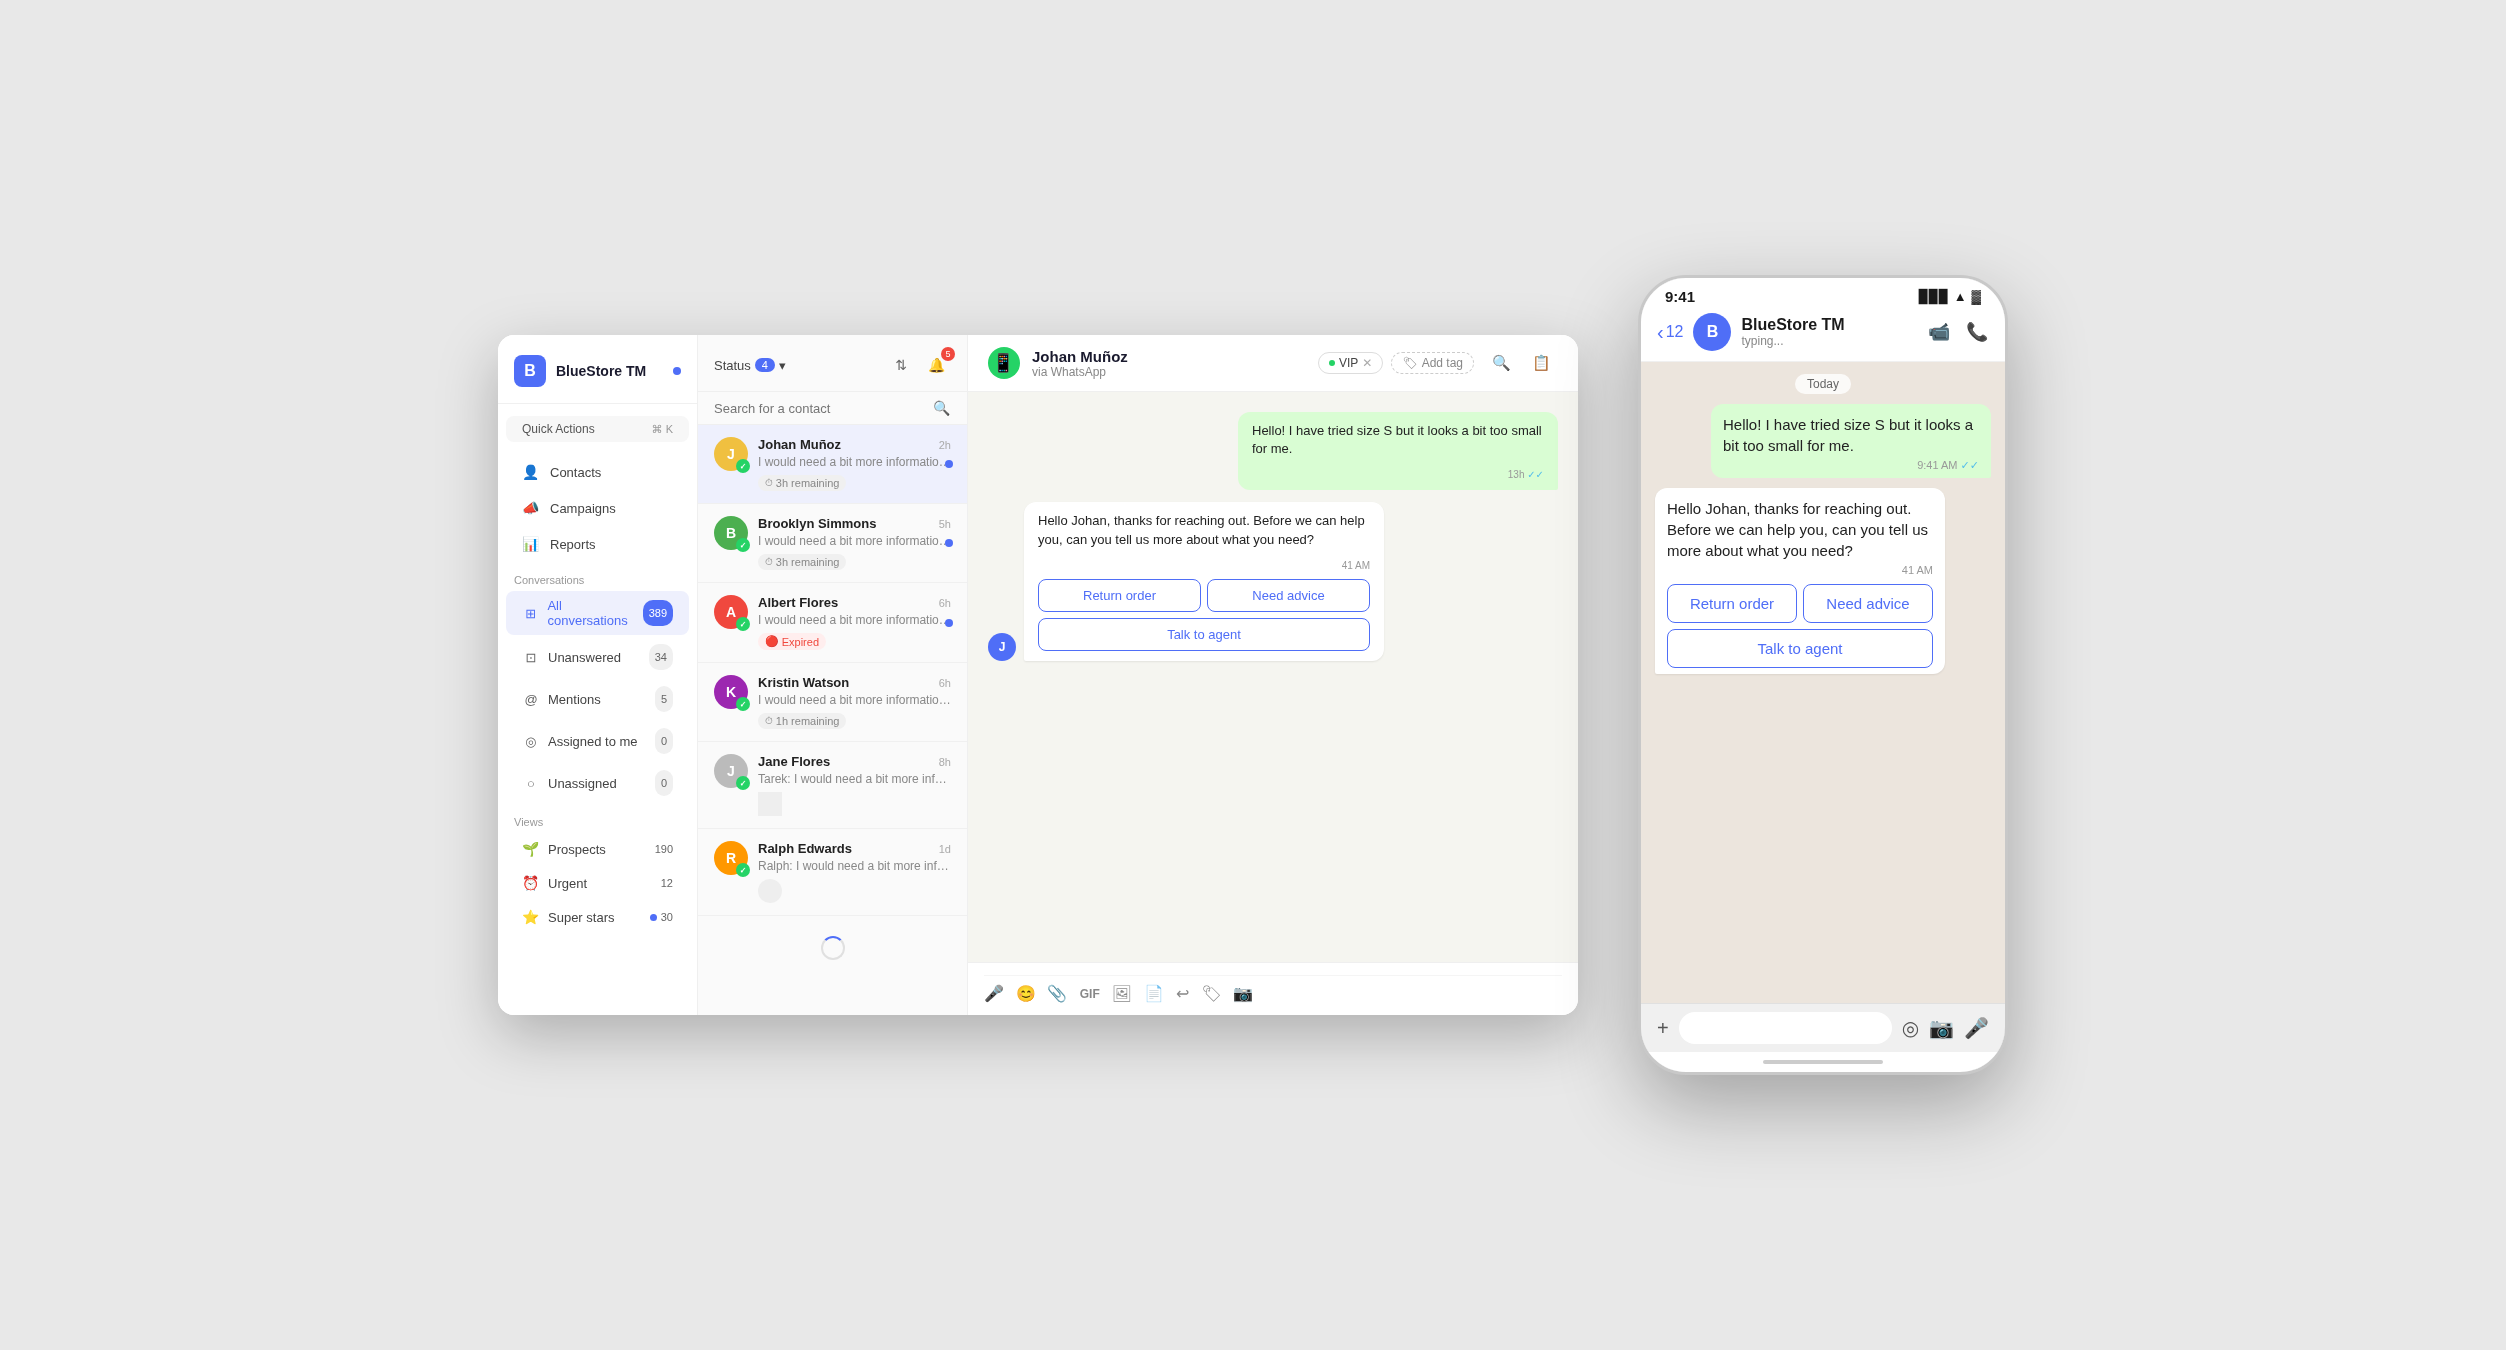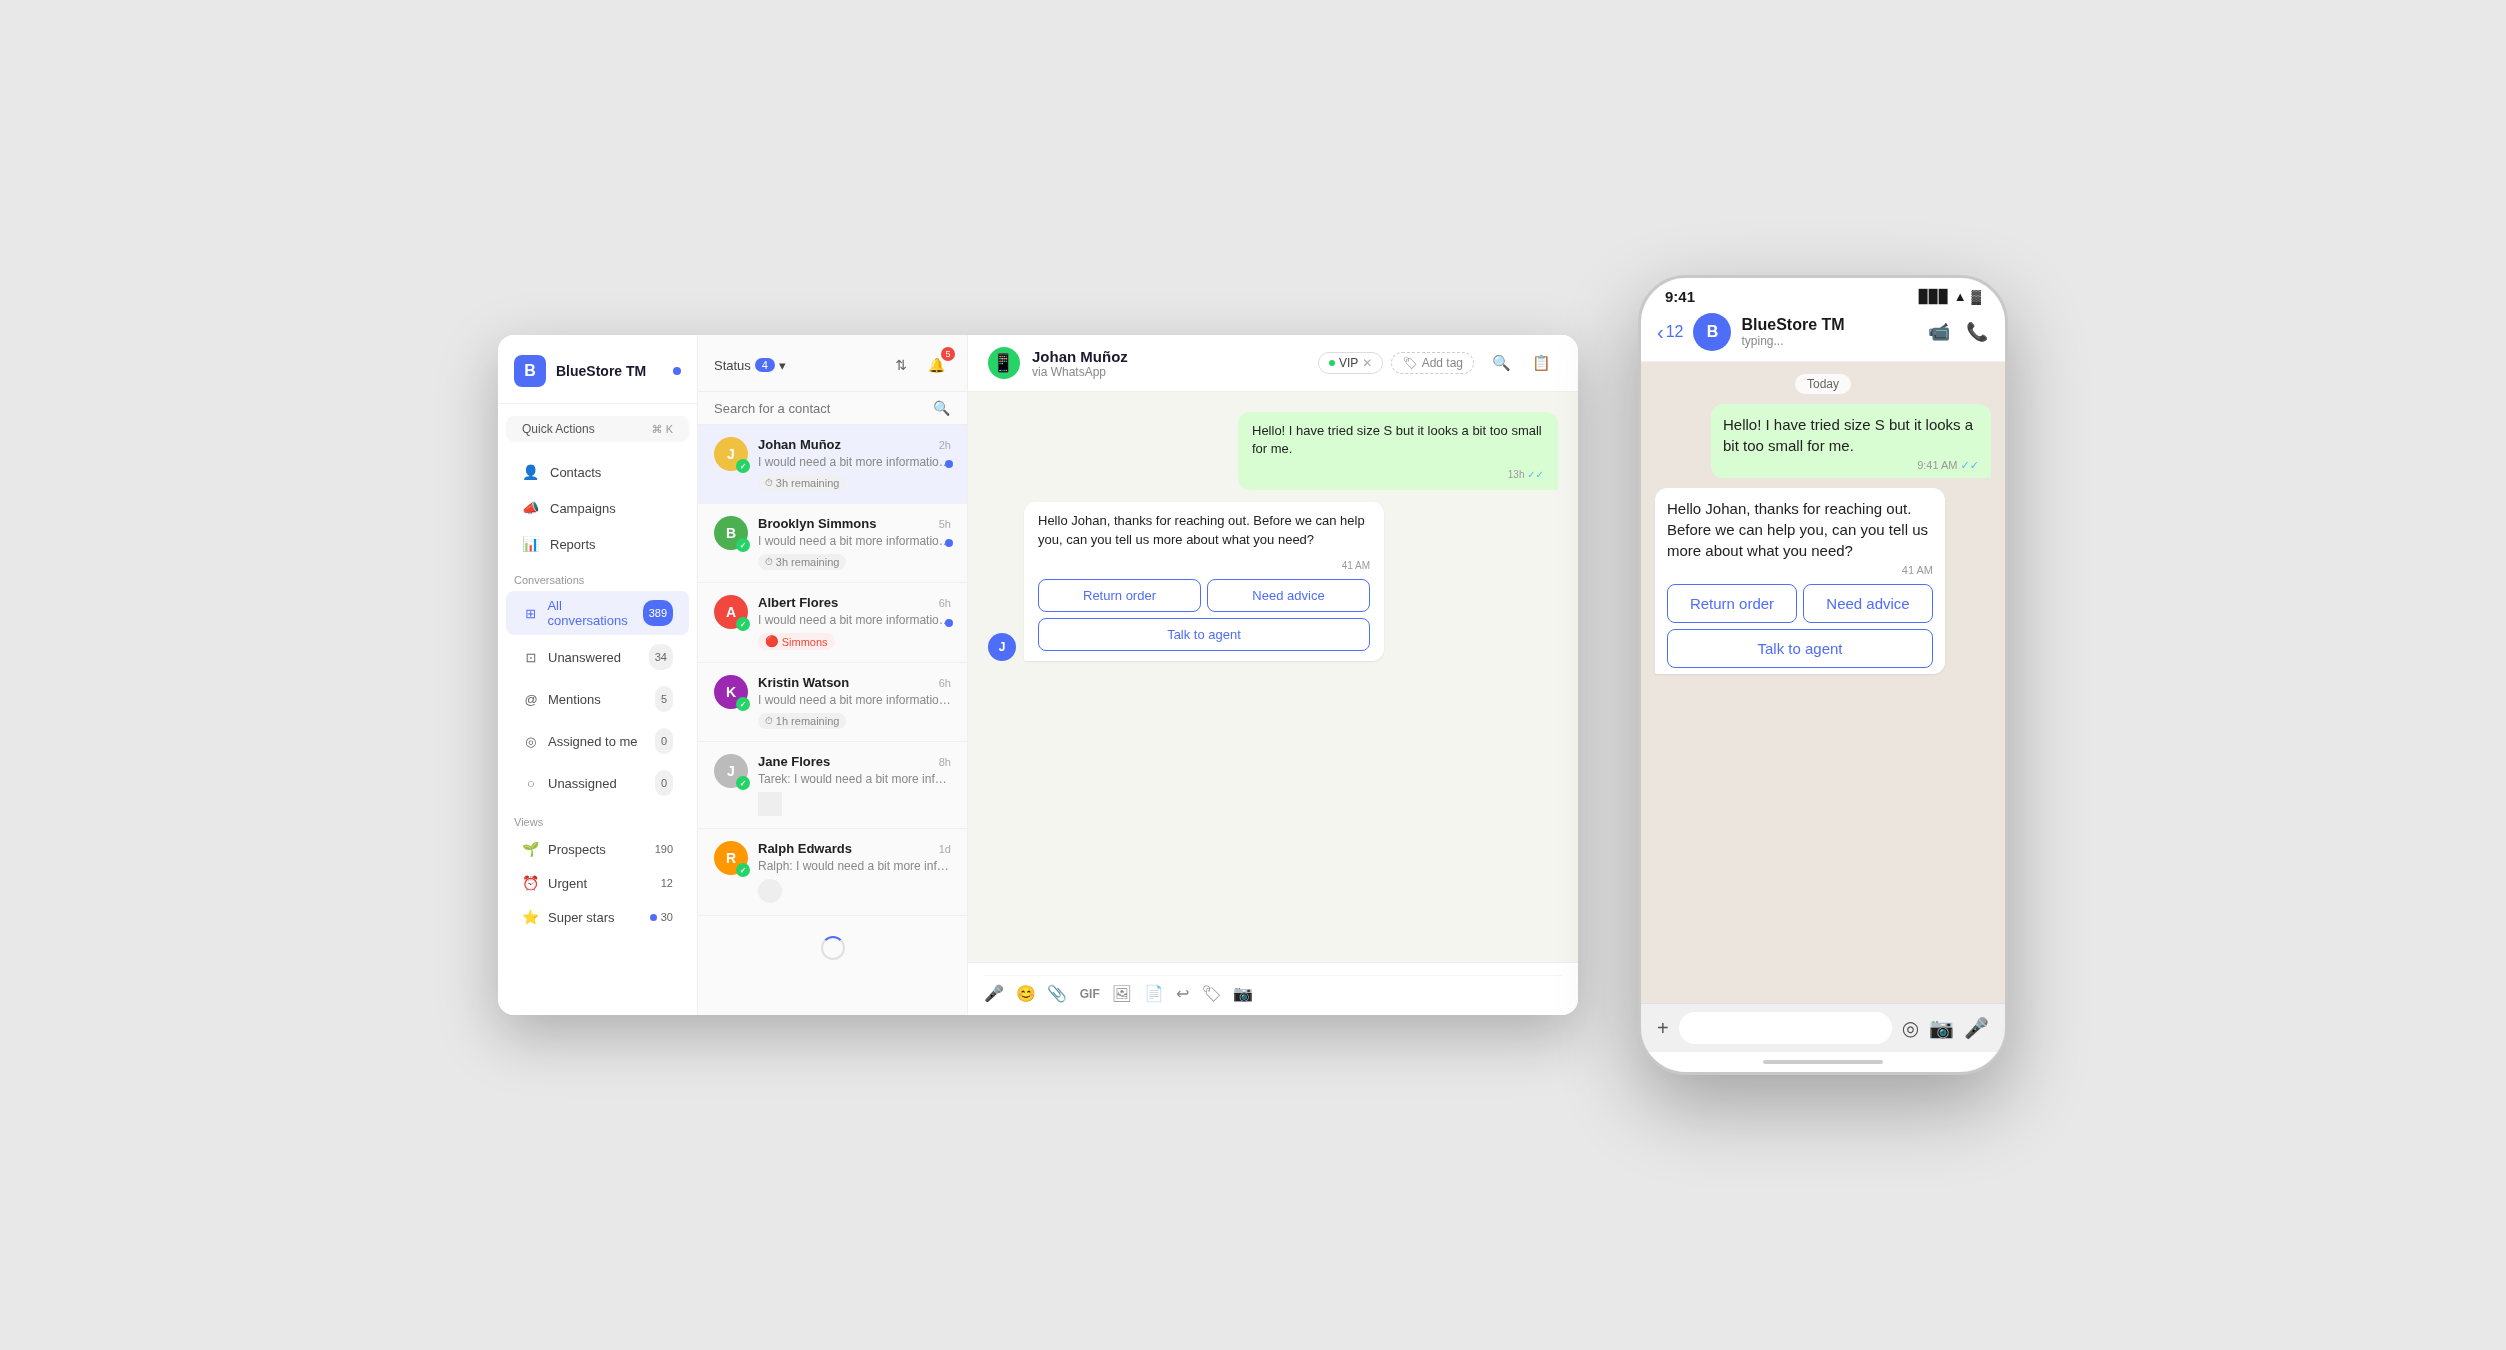--- a/index.html
+++ b/index.html
@@ -1085,21 +1085,21 @@
           </div>
           <div class="conv-entry-body">
             <div class="conv-entry-top">
               <span class="conv-entry-name">Albert Flores</span>
               <span class="conv-entry-time">6h</span>
             </div>
             <div class="conv-entry-msg">I would need a bit more information if that's...</div>
             <div class="conv-entry-footer">
               <div class="expired-badge">
                 <span>🔴</span>
-                <span>Simmons</span>
+                <span>Expired</span>
               </div>
             </div>
           </div>
           <div class="unread-dot"></div>
         </div>
 
         <div class="conv-entry">
           <div class="conv-avatar" style="background:#9c27b0;">
             K
             <div class="whatsapp-badge">✓</div>

